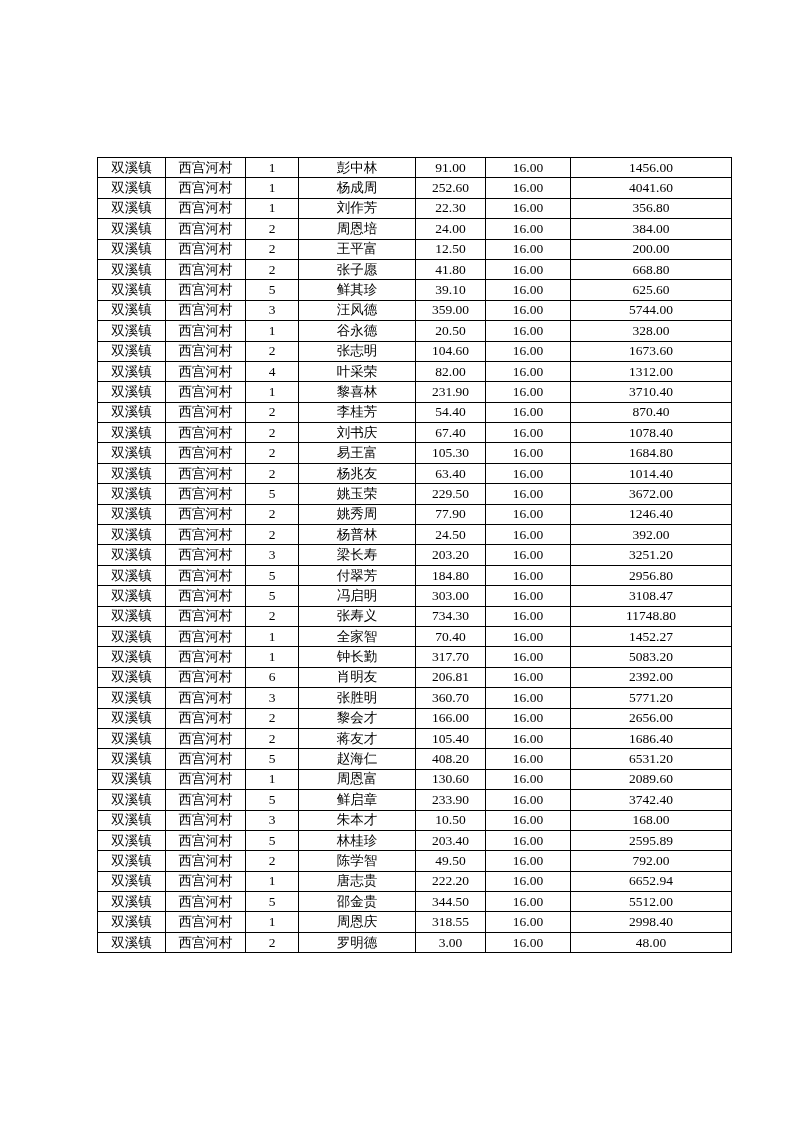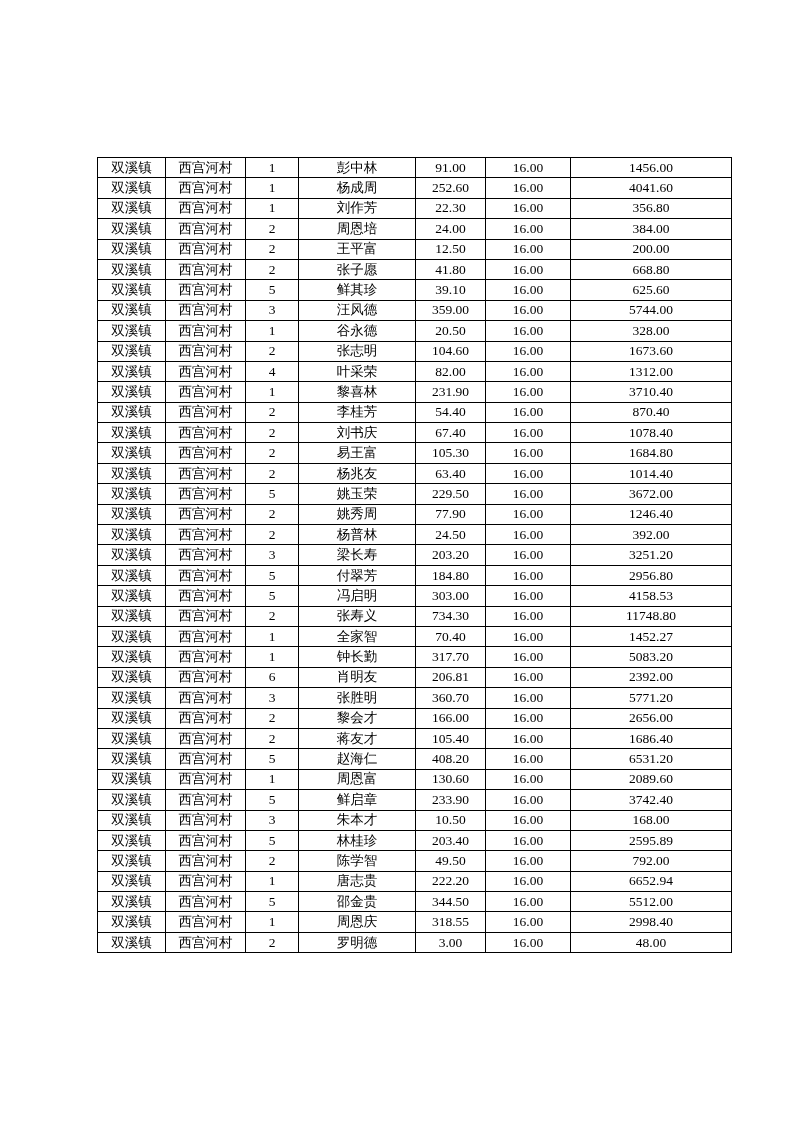--- a/index.html
+++ b/index.html
@@ -246,21 +246,21 @@
           <td>16.00</td>
           <td>2956.80</td>
         </tr>
         <tr>
           <td>双溪镇</td>
           <td>西宫河村</td>
           <td>5</td>
           <td>冯启明</td>
           <td>303.00</td>
           <td>16.00</td>
-          <td>4158.53</td>
+          <td>3108.47</td>
         </tr>
         <tr>
           <td>双溪镇</td>
           <td>西宫河村</td>
           <td>2</td>
           <td>张寿义</td>
           <td>734.30</td>
           <td>16.00</td>
           <td>11748.80</td>
         </tr>

